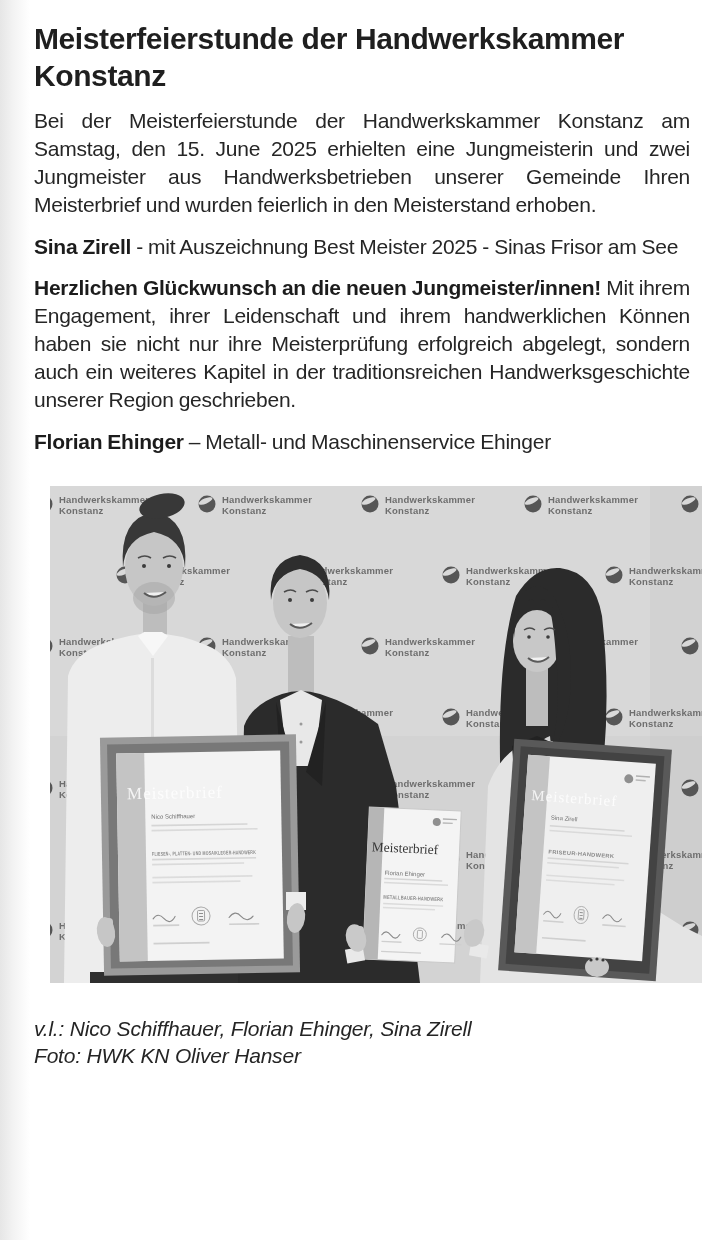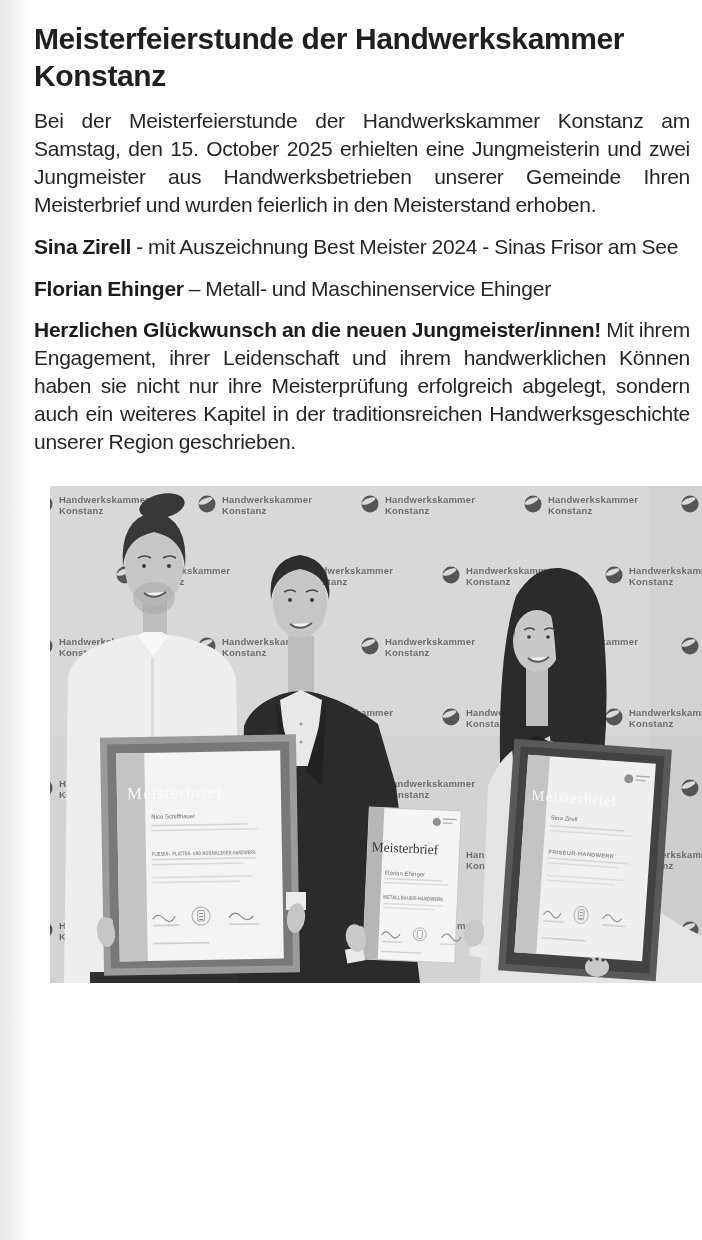--- a/index.html
+++ b/index.html
@@ -46,28 +46,28 @@
 </head>
 <body>
 
 <div class="page">
   <div class="scan-shadow"></div>
 
   <div class="content">
 
     <h1 class="title">Meisterfeierstunde der Handwerkskammer Konstanz</h1>
 
-    <p class="body">Bei der Meisterfeierstunde der Handwerkskammer Konstanz am Samstag, den 15. October 2025 erhielten eine Jungmeisterin und zwei Jungmeister aus Handwerksbetrieben unserer Gemeinde Ihren Meisterbrief und wurden feierlich in den Meisterstand erhoben.</p>
-
-    <p class="body awardee"><strong>Sina Zirell</strong><span> - mit Auszeichnung Best Meister 2024 - Sinas Frisor am See</span></p>
-
+    <p class="body">Bei der Meisterfeierstunde der Handwerkskammer Konstanz am Samstag, den 15. June 2025 erhielten eine Jungmeisterin und zwei Jungmeister aus Handwerksbetrieben unserer Gemeinde Ihren Meisterbrief und wurden feierlich in den Meisterstand erhoben.</p>
+
+    <p class="body awardee"><strong>Sina Zirell</strong><span> - mit Auszeichnung Best Meister 2025 - Sinas Frisor am See</span></p>
+
+
+    <p class="body"><strong>Herzlichen Glückwunsch an die neuen Jungmeister/innen!</strong><span> Mit ihrem Engagement, ihrer Leidenschaft und ihrem handwerklichen Können haben sie nicht nur ihre Meisterprüfung erfolgreich abgelegt, sondern auch ein weiteres Kapitel in der traditionsreichen Handwerksgeschichte unserer Region geschrieben.</span></p>
 
     <p class="body awardee"><strong>Florian Ehinger</strong><span> – Metall- und Maschinenservice Ehinger</span></p>
-
-    <p class="body"><strong>Herzlichen Glückwunsch an die neuen Jungmeister/innen!</strong><span> Mit ihrem Engagement, ihrer Leidenschaft und ihrem handwerklichen Können haben sie nicht nur ihre Meisterprüfung erfolgreich abgelegt, sondern auch ein weiteres Kapitel in der traditionsreichen Handwerksgeschichte unserer Region geschrieben.</span></p>
 
 
     <figure class="photo">
       <svg viewBox="0 0 656 497" preserveAspectRatio="none" role="img">
         <defs>
           <g id="hwk">
             <circle cx="0" cy="10" r="8.5" fill="#565656"></circle>
             <ellipse cx="-1.5" cy="7" rx="7.5" ry="2.6" fill="#d9d9d9" transform="rotate(-24 -1.5 7)"></ellipse>
             <text class="bk-t" x="15" y="9">Handwerkskammer</text>
             <text class="bk-t" x="15" y="20">Konstanz</text>
@@ -241,16 +241,18 @@
           <rect x="418" y="436" width="14" height="10" rx="4" fill="#c9c9c9"></rect>
           <ellipse cx="547" cy="481" rx="12" ry="10" fill="#c9c9c9"></ellipse>
           <circle cx="541" cy="474" r="1.6" fill="#3a3a3a"></circle>
           <circle cx="547" cy="473" r="1.6" fill="#3a3a3a"></circle>
           <circle cx="553" cy="474" r="1.6" fill="#3a3a3a"></circle>
         </g>
       </svg>
     </figure>
 
     <div class="caption">
+      <div>v.l.: Nico Schiffhauer, Florian Ehinger, Sina Zirell</div>
+      <div>Foto: HWK KN Oliver Hanser</div>
     </div>
 
   </div>
 </div>
 
 </body></html>

